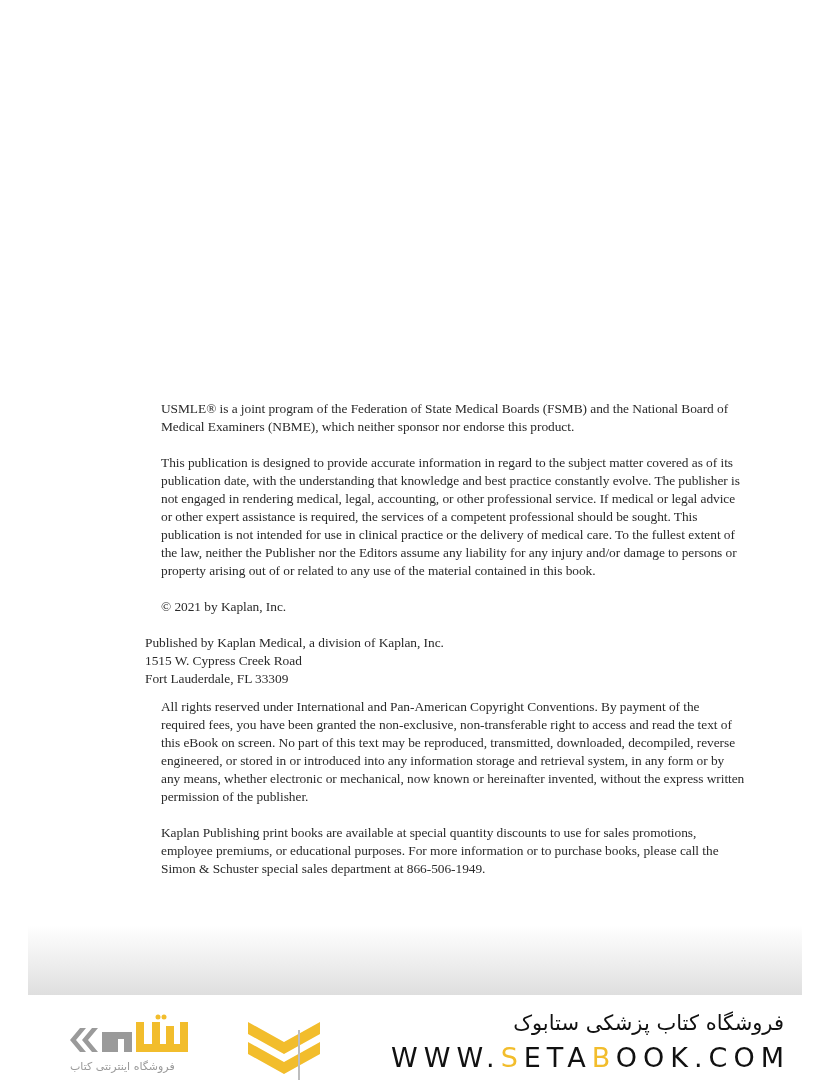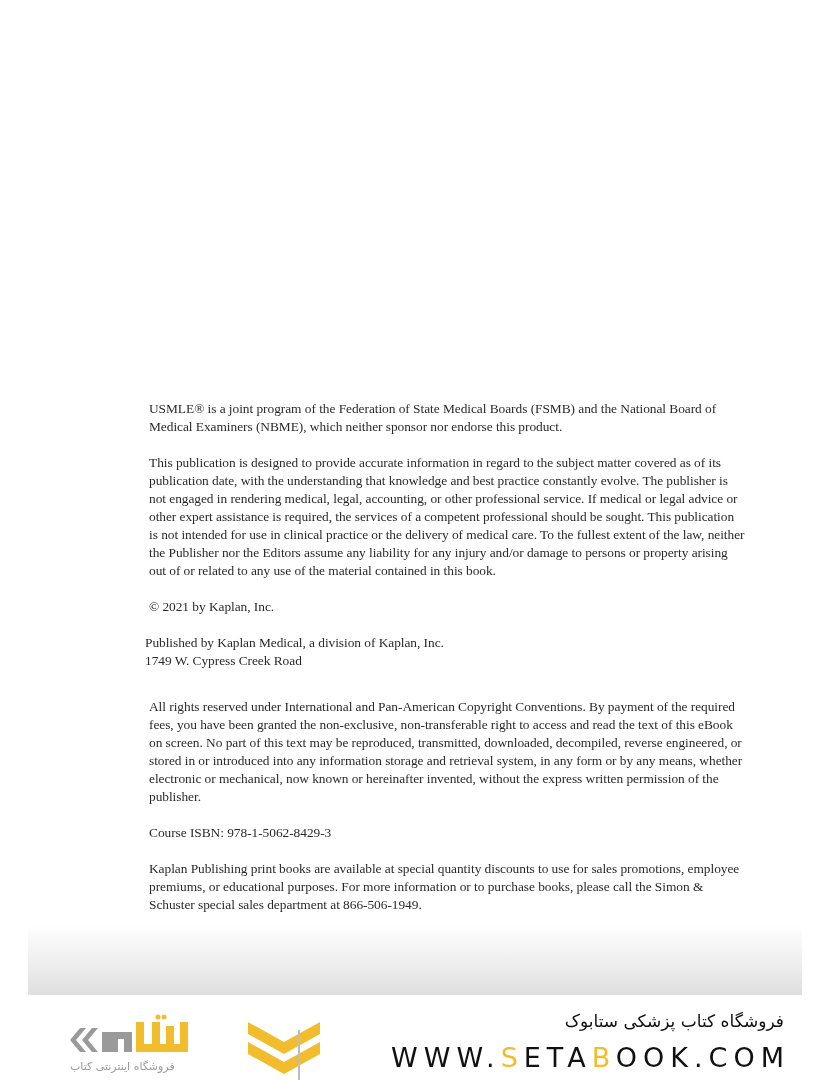--- a/index.html
+++ b/index.html
@@ -9,52 +9,52 @@
     }
     .page { position: absolute; left: 0; top: 0; width: 830px; height: 1000px; }
     .band {
       position: absolute; left: 28px; width: 774px; top: 925px; height: 70px;
       background: linear-gradient(to bottom, rgba(255,255,255,0) 0%, #ececec 60%, #dedede 100%);
     }
     .content {
       position: absolute; left: 145px; top: 400px; width: 600px;
       font-size: 13.4px; line-height: 18px; letter-spacing: -0.05px;
     }
-    .content p { margin: 0 0 18px 4px; }
+    .content p { margin: 0 0 18px 16px; }
     .content p.line { margin: 0; }
-    .addr { margin-bottom: 28px; }
+    .addr { margin-bottom: 10px; }
     .footer { position: absolute; left: 0; top: 1000px; width: 830px; height: 80px; background: #fff; }
     .logo { position: absolute; left: 62px; top: 8px; width: 270px; height: 70px; }
     .logo-sep { position: absolute; left: 236px; top: 22px; width: 2px; height: 50px; background: #bdbdbd; }
     .tagline {
       position: absolute; right: 46px; top: 11px; font-family: "DejaVu Sans", sans-serif;
-      font-size: 17px; color: #111; direction: rtl;
+      font-size: 21px; color: #111; direction: rtl;
     }
     .url {
       position: absolute; right: 40px; top: 42px; font-family: "DejaVu Sans", sans-serif;
       font-size: 27px; letter-spacing: 6px; color: #111;
     }
     .url .hl { color: #f2bd2c; }
     .logo-sub { position: absolute; left: 8px; top: 52px; font-family: "DejaVu Sans", sans-serif; font-size: 11px; color: #9a9a9a; direction: rtl; text-align: center; }
   </style>
 </head>
 <body>
 
 <div class="page">
   <div class="band"></div>
   <div class="content">
     <p>USMLE® is a joint program of the Federation of State Medical Boards (FSMB) and the National Board of Medical Examiners (NBME), which neither sponsor nor endorse this product.</p>
     <p>This publication is designed to provide accurate information in regard to the subject matter covered as of its publication date, with the understanding that knowledge and best practice constantly evolve. The publisher is not engaged in rendering medical, legal, accounting, or other professional service. If medical or legal advice or other expert assistance is required, the services of a competent professional should be sought. This publication is not intended for use in clinical practice or the delivery of medical care. To the fullest extent of the law, neither the Publisher nor the Editors assume any liability for any injury and/or damage to persons or property arising out of or related to any use of the material contained in this book.</p>
     <p>© 2021 by Kaplan, Inc.</p>
     <div class="addr">
       <p class="line">Published by Kaplan Medical, a division of Kaplan, Inc.</p>
-      <p class="line">1749 W. Cypress Creek Road</p>
+      <p class="line">1515 W. Cypress Creek Road</p>
+      <p class="line">Fort Lauderdale, FL 33309</p>
     </div>
     <p>All rights reserved under International and Pan-American Copyright Conventions. By payment of the required fees, you have been granted the non-exclusive, non-transferable right to access and read the text of this eBook on screen. No part of this text may be reproduced, transmitted, downloaded, decompiled, reverse engineered, or stored in or introduced into any information storage and retrieval system, in any form or by any means, whether electronic or mechanical, now known or hereinafter invented, without the express written permission of the publisher.</p>
-    <p>Course ISBN: 978-1-5062-8429-3</p>
     <p>Kaplan Publishing print books are available at special quantity discounts to use for sales promotions, employee premiums, or educational purposes. For more information or to purchase books, please call the Simon &amp; Schuster special sales department at 866-506-1949.</p>
   </div>
 </div>
 
 <div class="footer">
   <div class="logo">
     <svg width="270" height="70" viewBox="0 0 270 70">
 
       <path d="M18 20 L8 32 L18 44 L24 44 L14 32 L24 20 Z" fill="#9a9a9a"></path>
       <path d="M30 20 L20 32 L30 44 L36 44 L26 32 L36 20 Z" fill="#9a9a9a"></path>

